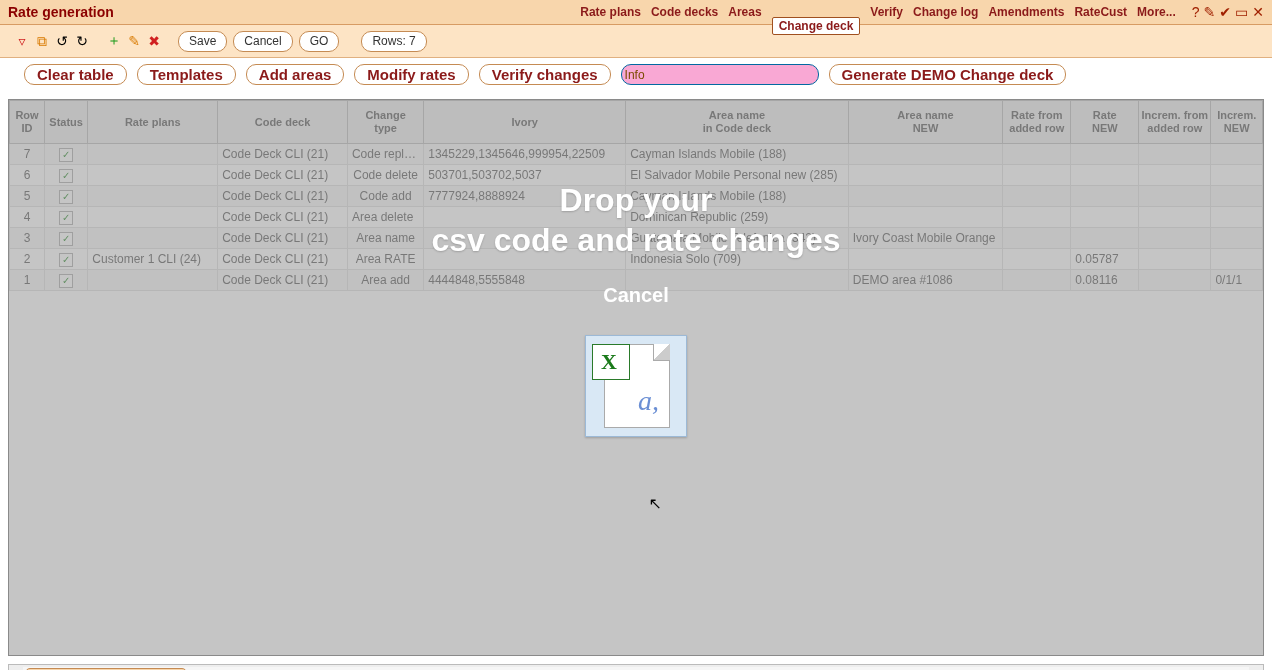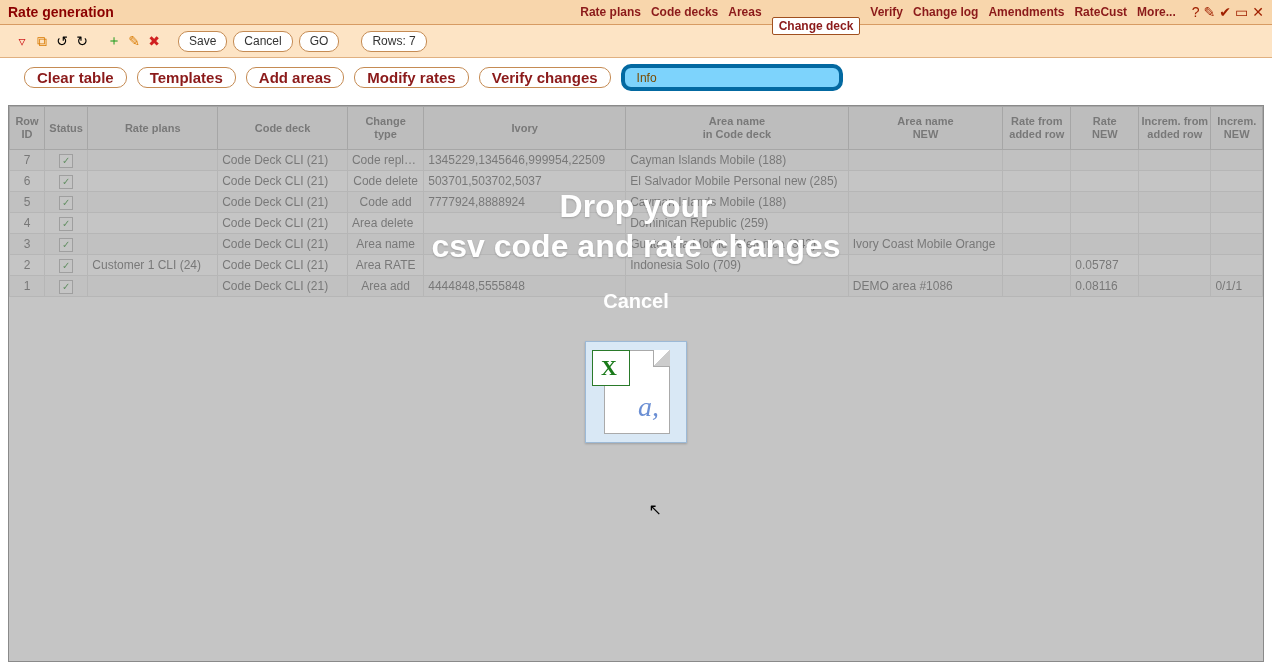--- a/index.html
+++ b/index.html
@@ -105,24 +105,24 @@
     border: 1px solid #c58b53;
     border-radius: 10px;
     padding: 1px 12px;
     font-size: 15px;
     color: #8b1a1a;
     font-weight: bold;
     cursor: pointer;
     height: 17px;
   }
   .info-pill {
-    background: #7dd3fc;
-    border: 4px solid #0369a1;
+    background: #f9a8d4;
+    border: 1px solid #0369a1;
     border-radius: 10px;
-    padding: 1px 12px;
+    padding: 1px 3px;
     width: 190px;
     height: 17px;
     color: #7a4b00;
     display:flex;
     align-items:center;
   }
   .grid-wrap {
     position: relative;
     margin: 8px 8px;
     border: 1px solid #8a8a8a;
@@ -297,20 +297,21 @@
 
 <div class="secondbar">
   <span class="pill2">Clear table</span>
   <span class="pill2">Templates</span>
   <span class="pill2">Add areas</span>
   <span class="pill2">Modify rates</span>
   <span class="pill2">Verify changes</span>
   <span class="info-pill">
       <span>Info</span>
     </span>
+  <span class="pill2">Generate DEMO Change deck</span>
 </div>
 
 <div class="grid-wrap">
   <table class="grid">
     <colgroup>
       <col style="width:34px">
         <col style="width:42px">
         <col style="width:126px">
       <col style="width:126px">
         <col style="width:74px">

